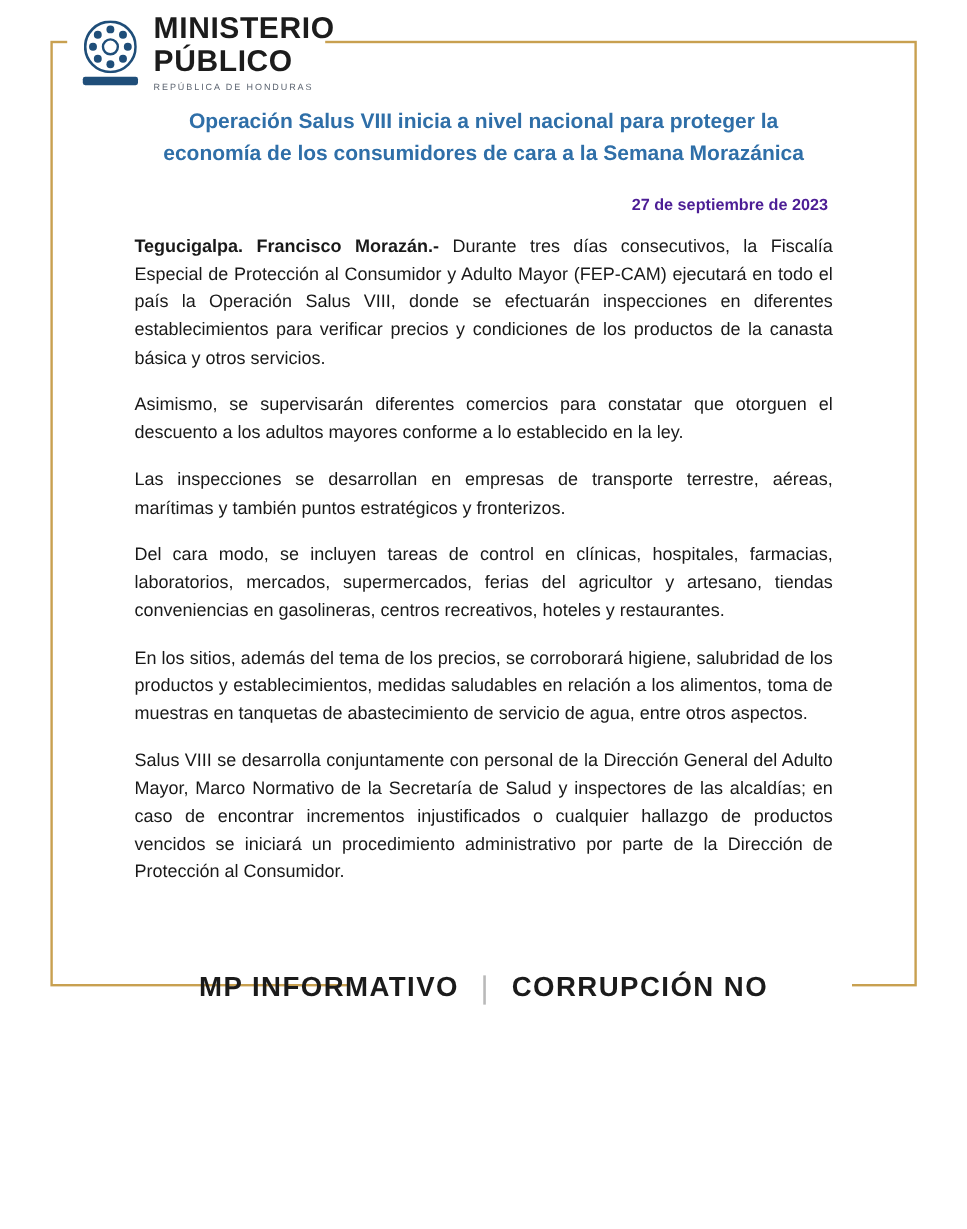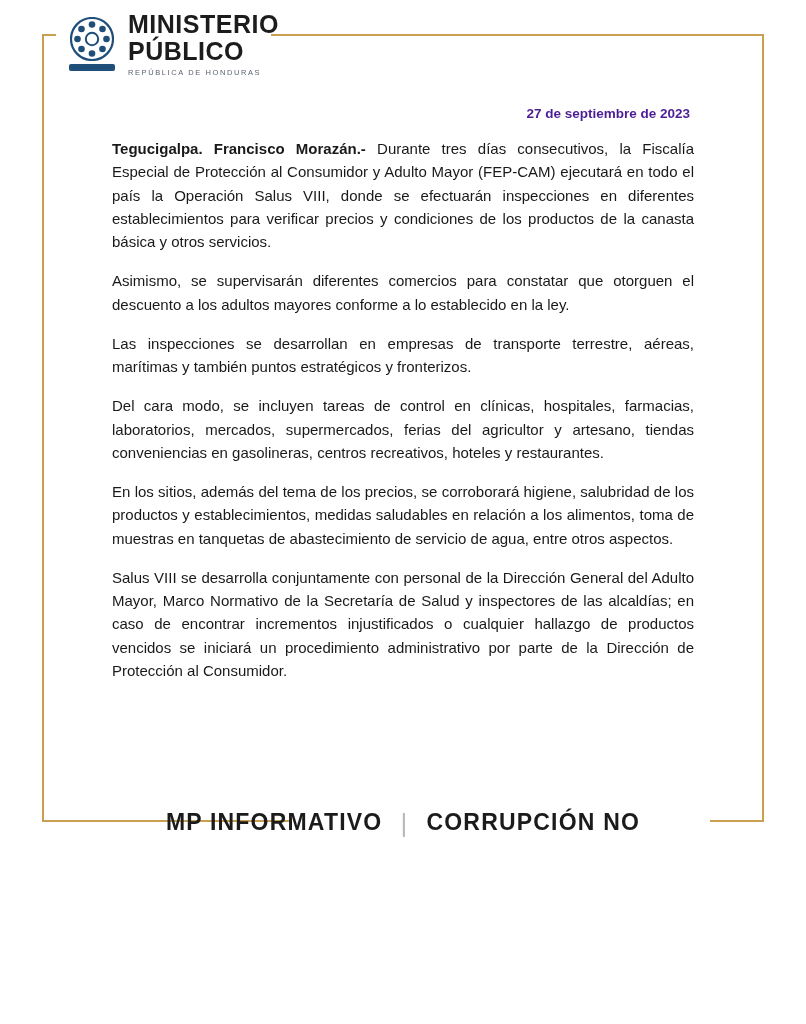--- a/index.html
+++ b/index.html
@@ -197,20 +197,21 @@
     </div>
     <div class="logo-text">
       <span class="l1">MINISTERIO</span>
       <span class="l2">PÚBLICO</span>
       <span class="l3">REPÚBLICA DE HONDURAS</span>
     </div>
   </div>
 
   <div class="content">
 
+    <h1 class="headline">Operación Salus VIII inicia a nivel nacional para proteger la economía de los consumidores de cara a la Semana Morazánica</h1>
 
     <div class="date">27 de septiembre de 2023</div>
 
     <div class="body-text">
       <p><span class="lead-in">Tegucigalpa. Francisco Morazán.-</span><span> Durante tres días consecutivos, la Fiscalía Especial de Protección al Consumidor y Adulto Mayor (FEP-CAM) ejecutará en todo el país la Operación Salus VIII, donde se efectuarán inspecciones en diferentes establecimientos para verificar precios y condiciones de los productos de la canasta básica y otros servicios.</span></p>
       <p>Asimismo, se supervisarán diferentes comercios para constatar que otorguen el descuento a los adultos mayores conforme a lo establecido en la ley.</p>
       <p>Las inspecciones se desarrollan en empresas de transporte terrestre, aéreas, marítimas y también puntos estratégicos y fronterizos.</p>
       <p>Del cara modo, se incluyen tareas de control en clínicas, hospitales, farmacias, laboratorios, mercados, supermercados, ferias del agricultor y artesano, tiendas conveniencias en gasolineras, centros recreativos, hoteles y restaurantes.</p>
       <p>En los sitios, además del tema de los precios, se corroborará higiene, salubridad de los productos y establecimientos, medidas saludables en relación a los alimentos, toma de muestras en tanquetas de abastecimiento de servicio de agua, entre otros aspectos.</p>
       <p>Salus VIII se desarrolla conjuntamente con personal de la Dirección General del Adulto Mayor, Marco Normativo de la Secretaría de Salud y inspectores de las alcaldías; en caso de encontrar incrementos injustificados o cualquier hallazgo de productos vencidos se iniciará un procedimiento administrativo por parte de la Dirección de Protección al Consumidor.</p>

